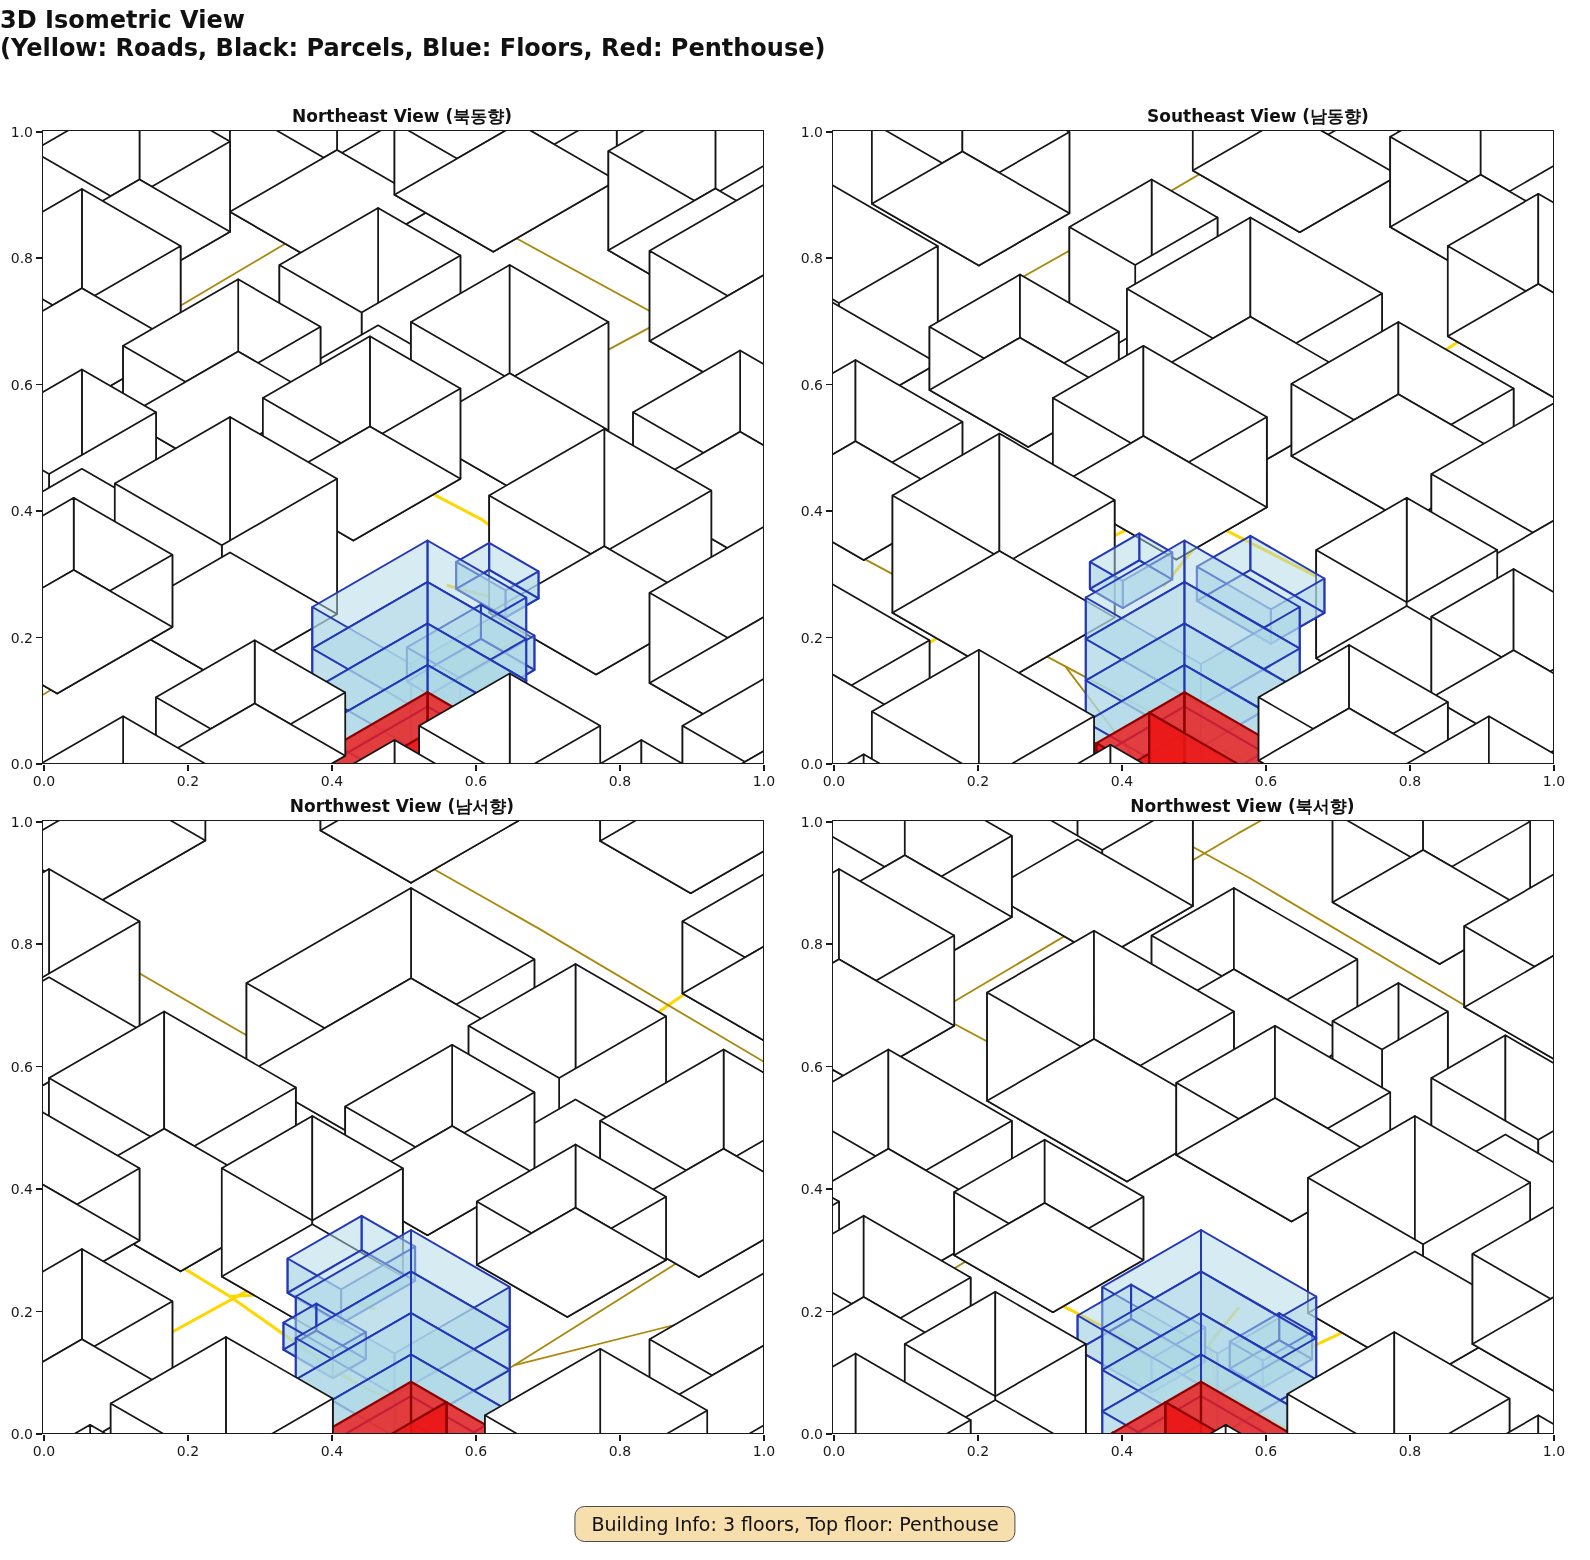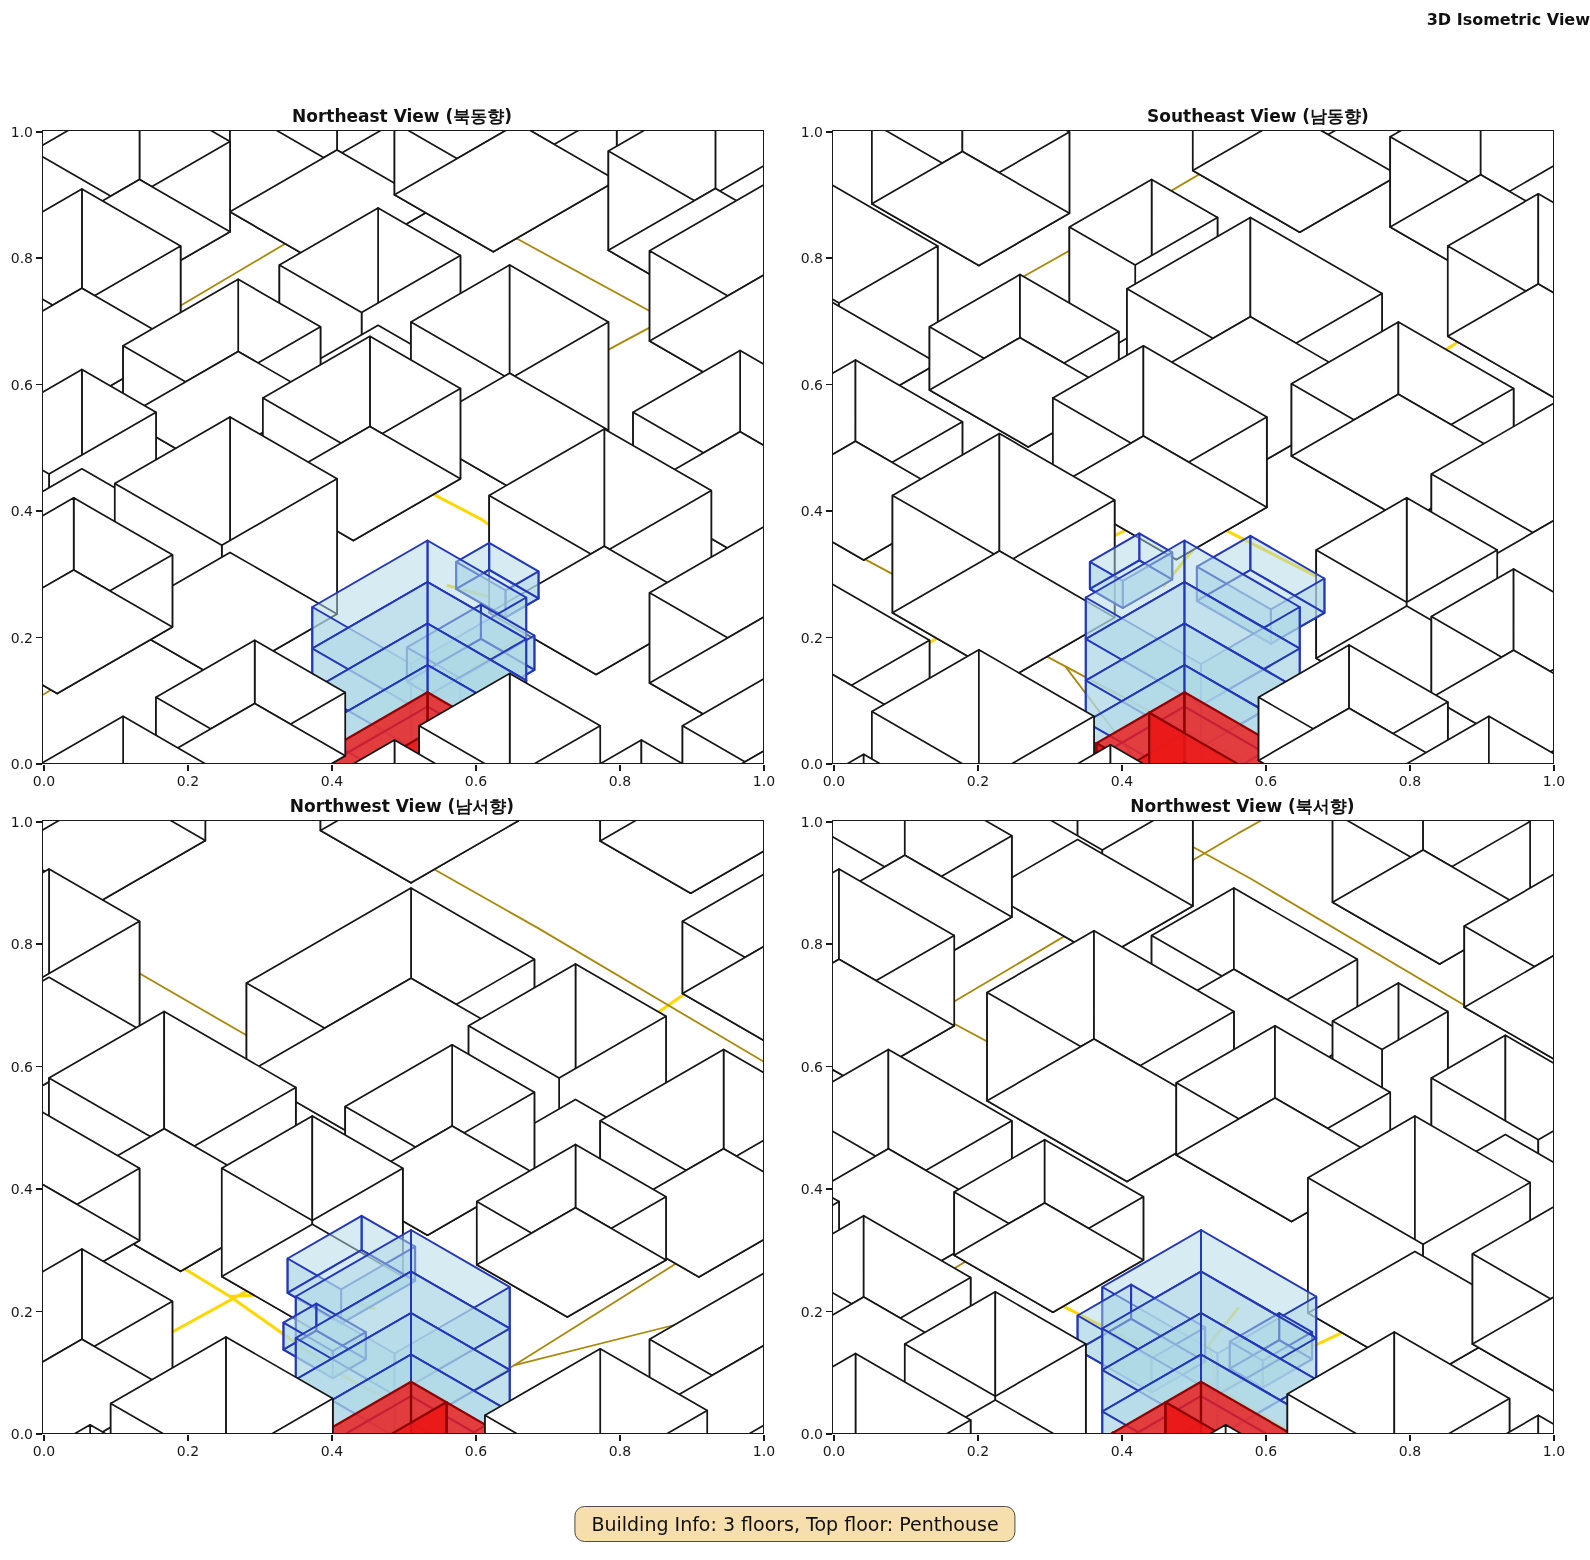--- a/index.html
+++ b/index.html
@@ -1,36 +1,37 @@
 <!DOCTYPE html>
 <html><head>
 <meta charset="utf-8">
 <style>
   html,body{margin:0;padding:0;background:#ffffff;}
   body{width:1590px;height:1560px;position:relative;overflow:hidden;
        font-family:"DejaVu Sans","Liberation Sans",sans-serif;color:#111;}
-  .fig-title{position:absolute;top:6px;left:0;width:100%;text-align:right;
-       font-size:16px;font-weight:bold;line-height:28px;color:#111;}
+  .fig-title{position:absolute;top:6px;left:0;width:100%;text-align:left;
+       font-size:24px;font-weight:bold;line-height:28px;color:#111;}
   .panel{position:absolute;}
   .ptitle{position:absolute;top:-25px;left:0;width:100%;text-align:center;
        font-size:17px;font-weight:bold;white-space:nowrap;color:#111;}
   .axes{position:absolute;left:0;top:0;border:1.6px solid #1a1a1a;overflow:hidden;background:#fff;}
   .axes svg{display:block;}
   .xtick{position:absolute;width:1.5px;height:6px;background:#1a1a1a;}
   .ytick{position:absolute;width:6px;height:1.5px;background:#1a1a1a;}
   .xlab{position:absolute;font-size:14px;transform:translateX(-50%);color:#191919;}
   .ylab{position:absolute;font-size:14px;transform:translate(-100%,-50%);color:#191919;}
   .infobox{position:absolute;top:1506px;left:50%;transform:translateX(-50%);
        font-size:19px;padding:6px 16px;border-radius:10px;white-space:nowrap;}
 </style>
 </head>
 <body>
 
 <div class="fig-title">
   <div>3D Isometric View</div>
+  <div>(Yellow: Roads, Black: Parcels, Blue: Floors, Red: Penthouse)</div>
 </div>
 
 <div class="panel" style="left:42px;top:130px;width:720px;height:632px;">
   <div class="ptitle">Northeast View (북동향)</div>
   <div class="axes" style="border-color: rgb(26, 26, 26);">
       <svg width="720" height="632" viewBox="0 0 720 632">
         <polyline points="-150.3,936.8 113.0,756.3 298.1,625.6 388.6,563.9 512.0,483.1 680.6,390.5 915.1,269.4 1174.2,134.0" fill="none" stroke="#FFD700" stroke-width="3" stroke-linejoin="round" stroke-linecap="round"></polyline>
         <polyline points="1141.3,789.5 865.7,644.6 693.0,554.4 549.0,466.5 437.9,388.1 265.2,297.9 80.1,186.3 -191.4,39.0" fill="none" stroke="#FFD700" stroke-width="3" stroke-linejoin="round" stroke-linecap="round"></polyline>
         <polyline points="549.0,466.5 466.7,471.3 405.0,454.6" fill="none" stroke="#FFD700" stroke-width="3" stroke-linejoin="round" stroke-linecap="round"></polyline>
         <polyline points="-372.4,808.5 -129.7,644.6 75.9,516.4 265.2,397.6 470.8,269.4 701.2,145.9 894.5,20.0" fill="none" stroke="#A9880B" stroke-width="1.8" stroke-linejoin="round" stroke-linecap="round"></polyline>

